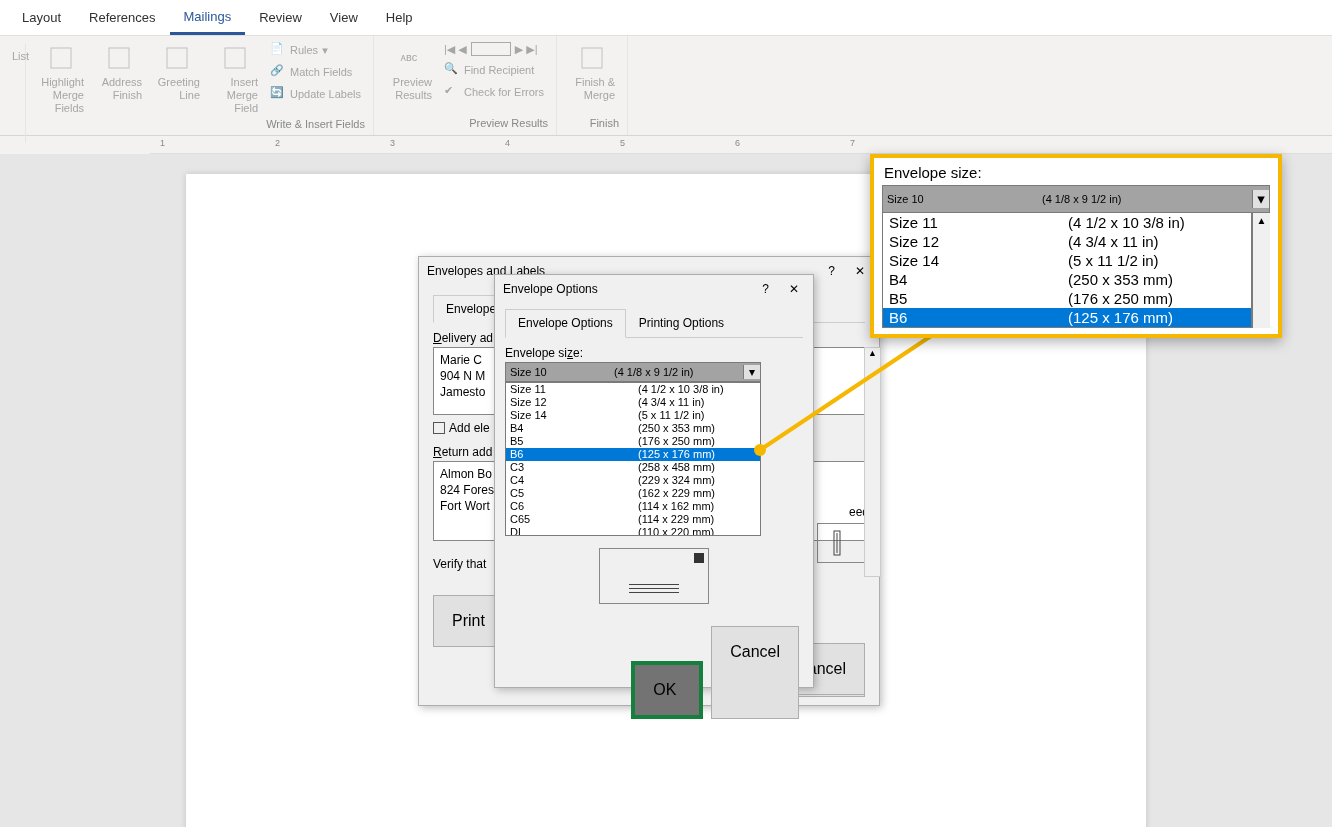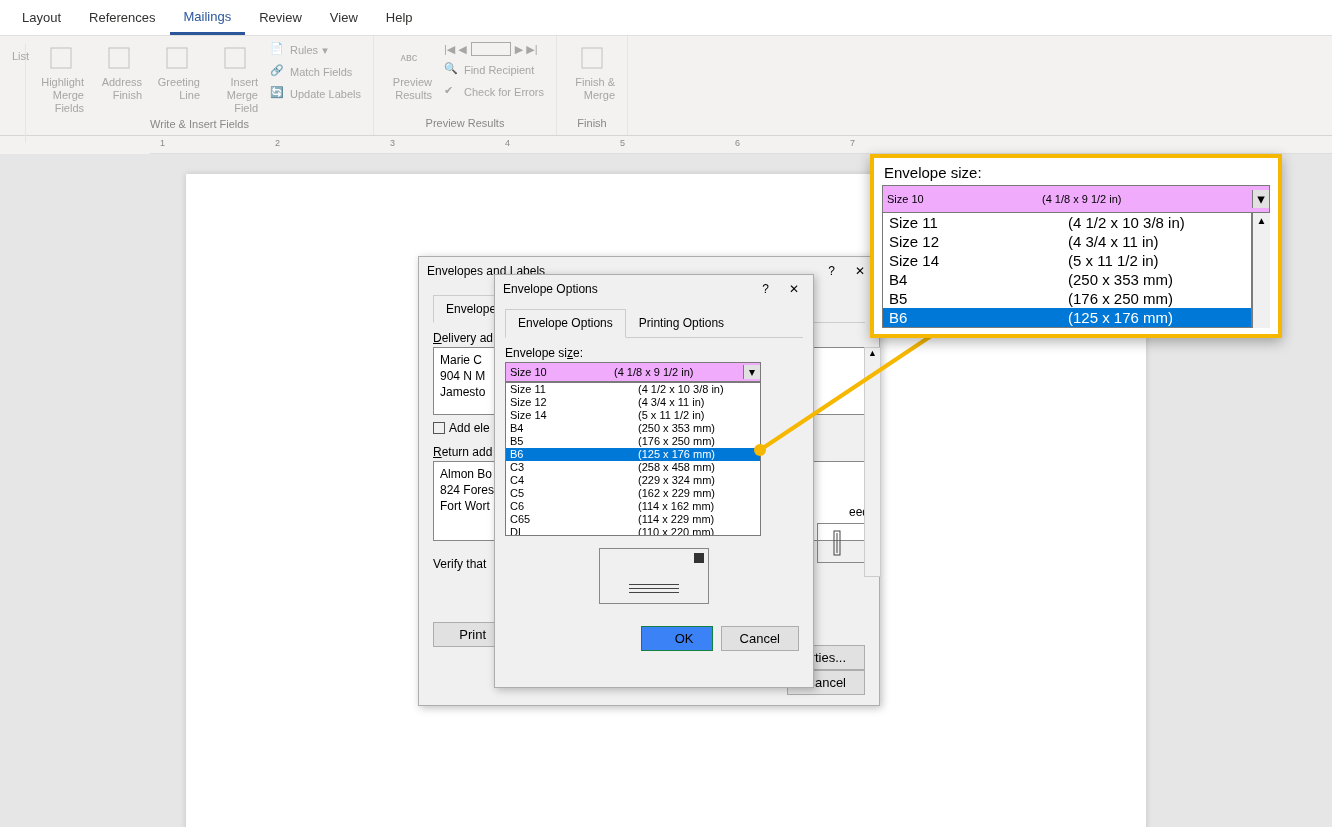--- a/index.html
+++ b/index.html
@@ -6,21 +6,21 @@
 body { width: 1332px; height: 827px; background: #f3f2f1; overflow: hidden; position: relative; }
 
 
 .ribbon-tabs { height: 36px; background: #fff; border-bottom: 1px solid #e1dfdd; display: flex; align-items: center; padding-left: 8px; font-size: 13px; }
 .ribbon-tab { padding: 8px 14px; color: #323130; cursor: pointer; }
 .ribbon-tab.active { color: #2b579a; border-bottom: 3px solid #2b579a; font-weight: 400; }
 
 
 .ribbon { height: 100px; background: #f3f2f1; border-bottom: 1px solid #d6d5d3; display: flex; font-size: 12px; color: #a6a6a6; }
 .ribbon-group { border-right: 1px solid #e5e5e5; padding: 4px 8px; display: flex; flex-direction: column; height: 100%; }
-.ribbon-group-label { text-align: center; font-size: 11px; color: #888; margin-top: auto; padding-bottom: 2px; }
+.ribbon-group-label { text-align: right; font-size: 11px; color: #888; margin-top: auto; padding-bottom: 2px; }
 .ribbon-row { display: flex; gap: 4px; align-items: flex-start; }
 .rbtn-large { display: flex; flex-direction: column; align-items: center; padding: 2px 4px; width: 54px; text-align: right; font-size: 11px; line-height: 1.2; }
 .rbtn-large .ricon { width: 32px; height: 32px; margin-bottom: 2px; display: flex; align-items: center; justify-content: center; }
 .rbtn-small { display: flex; align-items: center; gap: 4px; padding: 2px 4px; font-size: 11px; }
 .rbtn-small .ricon { width: 16px; height: 16px; }
 .ribbon-col { display: flex; flex-direction: column; gap: 2px; }
 
 
 .ruler { height: 18px; background: #f3f2f1; border-bottom: 1px solid #ddd; position: relative; margin-left: 150px; font-size: 9px; color: #888; display:flex; align-items:center; }
 .ruler-mark { position: absolute; top: 2px; }
@@ -40,25 +40,25 @@
 .tabbar { display: flex; border-bottom: 1px solid #ccc; }
 .tab { padding: 6px 12px; border: 1px solid transparent; cursor: pointer; }
 .tab.active { background: #f0f0f0; border: 1px solid #ccc; border-bottom: 1px solid #f0f0f0; margin-bottom: -1px; }
 
 .fld-label { margin: 8px 0 2px; }
 .fld-label .u { text-decoration: underline; }
 .textarea-mock { border: 1px solid #888; background: #fff; padding: 4px 6px; font-size: 12px; line-height: 1.35; min-height: 50px; white-space: pre-line; }
 .chk { display: inline-flex; align-items: center; gap: 4px; margin-top: 6px; }
 
 .dlg-footer { display: flex; gap: 8px; justify-content: flex-start; padding: 10px 14px; }
-.btn { border: 1px solid #adadad; background: #e1e1e1; padding: 4px 18px; font-size: 13px; cursor: pointer; min-width: 72px; text-align:right; }
-.btn.primary { border: 1px solid #15803d; background: #3b82f6; }
-
-
-.combo { border: 1px solid #7a7a7a; background: #f0abfc; display: flex; align-items: center; height: 20px; width: 256px; }
+.btn { border: 1px solid #adadad; background: #e1e1e1; padding: 16px 18px; font-size: 16px; cursor: pointer; min-width: 72px; text-align:left; }
+.btn.primary { border: 4px solid #15803d; background: #737373; margin-top: 35px; }
+
+
+.combo { border: 1px solid #7a7a7a; background: #a3a3a3; display: flex; align-items: center; height: 20px; width: 256px; }
 .combo-text { flex: 1; padding: 0 4px; font-size: 11px; display: flex; }
 .combo-arrow { width: 17px; border-left: 1px solid #7a7a7a; background: #e1e1e1; display: flex; align-items: center; justify-content: center; }
 .listbox { border: 1px solid #7a7a7a; background: #fff; width: 256px; font-size: 11px; max-height: 154px; overflow-y: scroll; }
 .listbox::-webkit-scrollbar { width: 17px; }
 .listbox::-webkit-scrollbar-track { background: #f0f0f0; }
 .listbox::-webkit-scrollbar-thumb { background: #c2c3c9; border: 1px solid #a6a6a6; }
 .listbox-row { display: flex; padding: 0 4px; cursor: pointer; line-height: 13px; gap: 24px; }
 .listbox-row .col1 { width: 104px; }
 .listbox-row.selected { background: #0078d7; color: #ffffff; }
 

